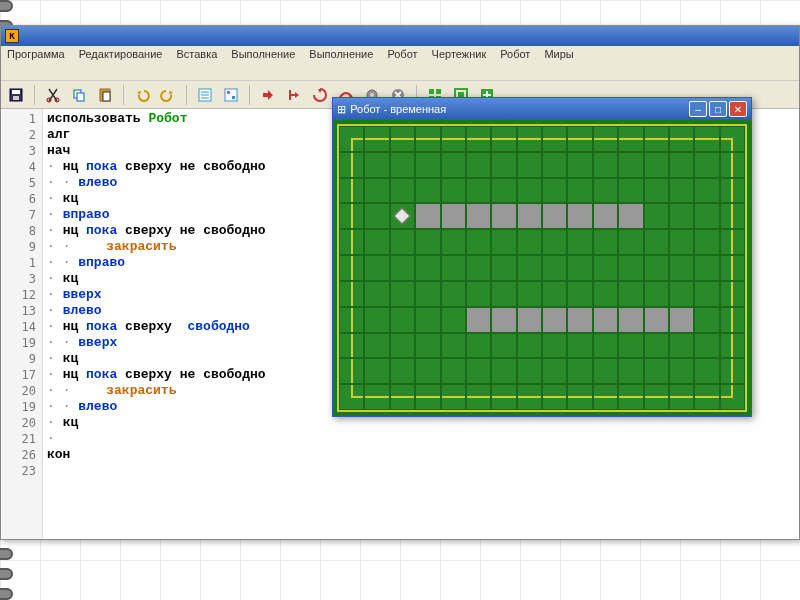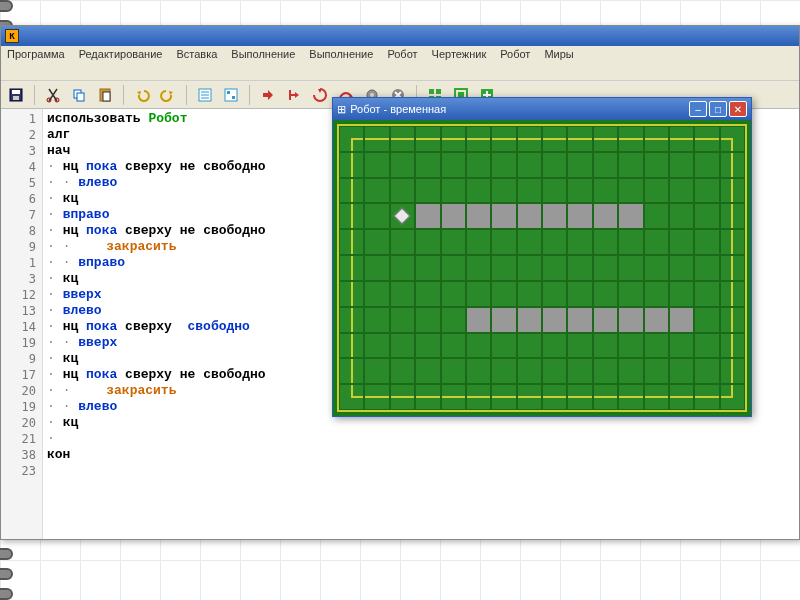--- a/index.html
+++ b/index.html
@@ -202,21 +202,21 @@
         <div>12</div>
         <div>13</div>
         <div>14</div>
         <div>19</div>
         <div>9</div>
         <div>17</div>
         <div>20</div>
         <div>19</div>
         <div>20</div>
         <div>21</div>
-        <div>38</div>
+        <div>26</div>
         <div>23</div>
       </div>
     <div class="code" id="code"><div><span class="kw-bold">использовать</span> <span class="kw-green">Робот</span></div><div><span class="kw-bold">алг</span></div><div><span class="kw-bold">нач</span></div><div><span style="color:#888">·</span> <span class="kw-bold">нц</span> <span class="kw-blue">пока</span> <span class="kw-bold">сверху</span> <span class="kw-bold">не</span> <span class="kw-bold">свободно</span></div><div><span style="color:#888">·</span> <span style="color:#888">·</span> <span class="kw-blue">влево</span></div><div><span style="color:#888">·</span> <span class="kw-bold">кц</span></div><div><span style="color:#888">·</span> <span class="kw-blue">вправо</span></div><div><span style="color:#888">·</span> <span class="kw-bold">нц</span> <span class="kw-blue">пока</span> <span class="kw-bold">сверху</span> <span class="kw-bold">не</span> <span class="kw-bold">свободно</span></div><div><span style="color:#888">·</span> <span style="color:#888">·</span> <span class="kw-orange">закрасить</span></div><div><span style="color:#888">·</span> <span style="color:#888">·</span> <span class="kw-blue">вправо</span></div><div><span style="color:#888">·</span> <span class="kw-bold">кц</span></div><div><span style="color:#888">·</span> <span class="kw-blue">вверх</span></div><div><span style="color:#888">·</span> <span class="kw-blue">влево</span></div><div><span style="color:#888">·</span> <span class="kw-bold">нц</span> <span class="kw-blue">пока</span> <span class="kw-bold">сверху</span>  <span class="kw-blue">свободно</span></div><div><span style="color:#888">·</span> <span style="color:#888">·</span> <span class="kw-blue">вверх</span></div><div><span style="color:#888">·</span> <span class="kw-bold">кц</span></div><div><span style="color:#888">·</span> <span class="kw-bold">нц</span> <span class="kw-blue">пока</span> <span class="kw-bold">сверху</span> <span class="kw-bold">не</span> <span class="kw-bold">свободно</span></div><div><span style="color:#888">·</span> <span style="color:#888">·</span> <span class="kw-orange">закрасить</span></div><div><span style="color:#888">·</span> <span style="color:#888">·</span> <span class="kw-blue">влево</span></div><div><span style="color:#888">·</span> <span class="kw-bold">кц</span></div><div><span style="color:#888">·</span></div><div><span class="kw-bold">кон</span></div><div></div></div>
   </div>
 </div>
 
 <div class="robot-window">
   <div class="robot-title">
     <span style="margin-right:4px;">⊞</span>
     <span>Робот - временная</span>

